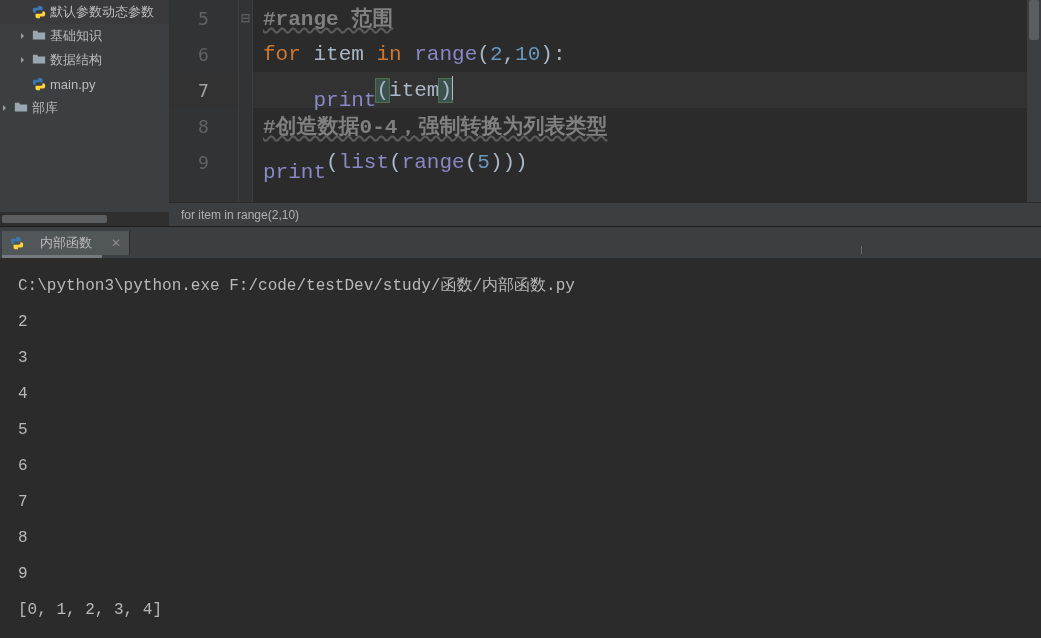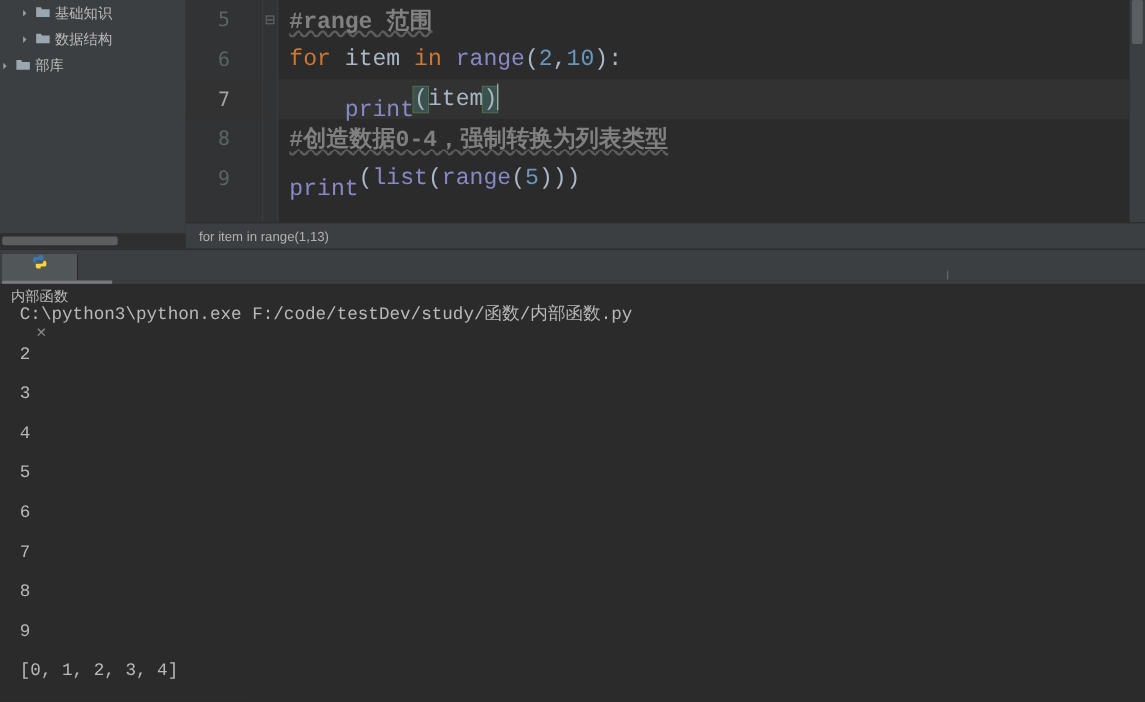--- a/index.html
+++ b/index.html
@@ -176,21 +176,20 @@
   .console-tab {
     display:flex;
     align-items:center;
     height: 24px;
     padding: 0 8px;
     font-size: 13px;
     color: #bbbbbb;
     background: #515658;
     border-right: 1px solid #2b2b2b;
     gap:16px;
-    flex-direction:column;
   }
   .console-tab .pyglyph { width:14px; height:14px; }
   .console-tab .close-x { color:#8d8d8d; font-size:12px; margin-left:3px; }
   .tab-underline{
     height:3px;
     background:#3c3f41;
     width:100%;
     position:relative;
   }
   .tab-underline .tuline{
@@ -219,20 +218,28 @@
     left:861px;
   }
 </style>
 </head>
 <body>
 
 <div class="upper">
 
   <div class="sidebar">
     <div class="tree" id="tree">
+        <div class="tree-row indent-1" style="background: rgb(58, 58, 60); color: rgb(189, 189, 189); overflow: hidden;">
+          <span class="chevron"></span>
+          <span class="py-icon"><svg viewBox="0 0 16 16">
+              <path fill="#3c77af" d="M7 1h3a2 2 0 0 1 2 2v3H6a2 2 0 0 0-2 2v1H3a2 2 0 0 1-2-2V5a2 2 0 0 1 2-2h4V2a1 1 0 0 1 0-1z"></path>
+              <path fill="#ffd43b" d="M9 15H6a2 2 0 0 1-2-2v-3h6a2 2 0 0 0 2-2V7h1a2 2 0 0 1 2 2v2a2 2 0 0 1-2 2H9v1a1 1 0 0 1 0 1z"></path>
+            </svg></span>
+          <span>默认参数动态参数</span>
+        </div>
         <div class="tree-row indent-1">
           <span class="chevron">
             <svg viewBox="0 0 8 8">
               <path fill="#9aa0a6" d="M2 1l3 3-3 3z"></path>
             </svg>
           </span>
           <span class="folder-icon"><svg viewBox="0 0 16 16">
               <path fill="#9aa7b0" d="M1 3h5l1 2h8v8H1z"></path>
             </svg></span>
           <span>基础知识</span>
@@ -241,20 +248,28 @@
           <span class="chevron">
             <svg viewBox="0 0 8 8">
               <path fill="#9aa0a6" d="M2 1l3 3-3 3z"></path>
             </svg>
           </span>
           <span class="folder-icon"><svg viewBox="0 0 16 16">
               <path fill="#9aa7b0" d="M1 3h5l1 2h8v8H1z"></path>
             </svg></span>
           <span>数据结构</span>
         </div>
+        <div class="tree-row indent-1">
+          <span class="chevron"></span>
+          <span class="py-icon"><svg viewBox="0 0 16 16">
+              <path fill="#3c77af" d="M7 1h3a2 2 0 0 1 2 2v3H6a2 2 0 0 0-2 2v1H3a2 2 0 0 1-2-2V5a2 2 0 0 1 2-2h4V2a1 1 0 0 1 0-1z"></path>
+              <path fill="#ffd43b" d="M9 15H6a2 2 0 0 1-2-2v-3h6a2 2 0 0 0 2-2V7h1a2 2 0 0 1 2 2v2a2 2 0 0 1-2 2H9v1a1 1 0 0 1 0 1z"></path>
+            </svg></span>
+          <span>main.py</span>
+        </div>
         <div class="tree-row indent-0">
           <span class="chevron">
             <svg viewBox="0 0 8 8">
               <path fill="#9aa0a6" d="M2 1l3 3-3 3z"></path>
             </svg>
           </span>
           <span class="folder-icon"><svg viewBox="0 0 16 16">
               <path fill="#9aa7b0" d="M1 3h5l1 2h8v8H1z"></path>
             </svg></span>
           <span>部库</span>
@@ -298,21 +313,21 @@
           <div class="line-row"><span class="kw">for </span><span class="plain">item </span><span class="kw">in </span><span class="builtin">range</span><span class="par">(</span><span class="num">2</span><span class="par">,</span><span class="num">10</span><span class="par">):</span></div>
           <div class="line-row current"><span class="plain">    </span><span class="fn">print</span><span class="par match-br">(</span><span class="plain">item</span><span class="par match-br">)</span><span class="caret"></span></div>
           <div class="line-row"><span class="comment underline">#创造数据0-4，强制转换为列表类型</span></div>
           <div class="line-row"><span class="fn">print</span><span class="par">(</span><span class="builtin">list</span><span class="par">(</span><span class="builtin">range</span><span class="par">(</span><span class="num">5</span><span class="par">)))</span></div>
         </div>
       <div class="vscroll">
         <div class="vscroll-thumb"></div>
       </div>
     </div>
     <div class="breadcrumb">
-      <span class="bc-item">for item in range(1,13)</span>
+      <span class="bc-item">for item in range(2,10)</span>
     </div>
   </div>
 </div>
 
 <div class="console-wrap">
   <div class="console-tabs">
     <div class="console-tab">
       <span class="pyglyph">
         <svg viewBox="0 0 16 16">
             <path fill="#3c77af" d="M7 1h3a2 2 0 0 1 2 2v3H6a2 2 0 0 0-2 2v1H3a2 2 0 0 1-2-2V5a2 2 0 0 1 2-2h4V2a1 1 0 0 1 0-1z"></path>

